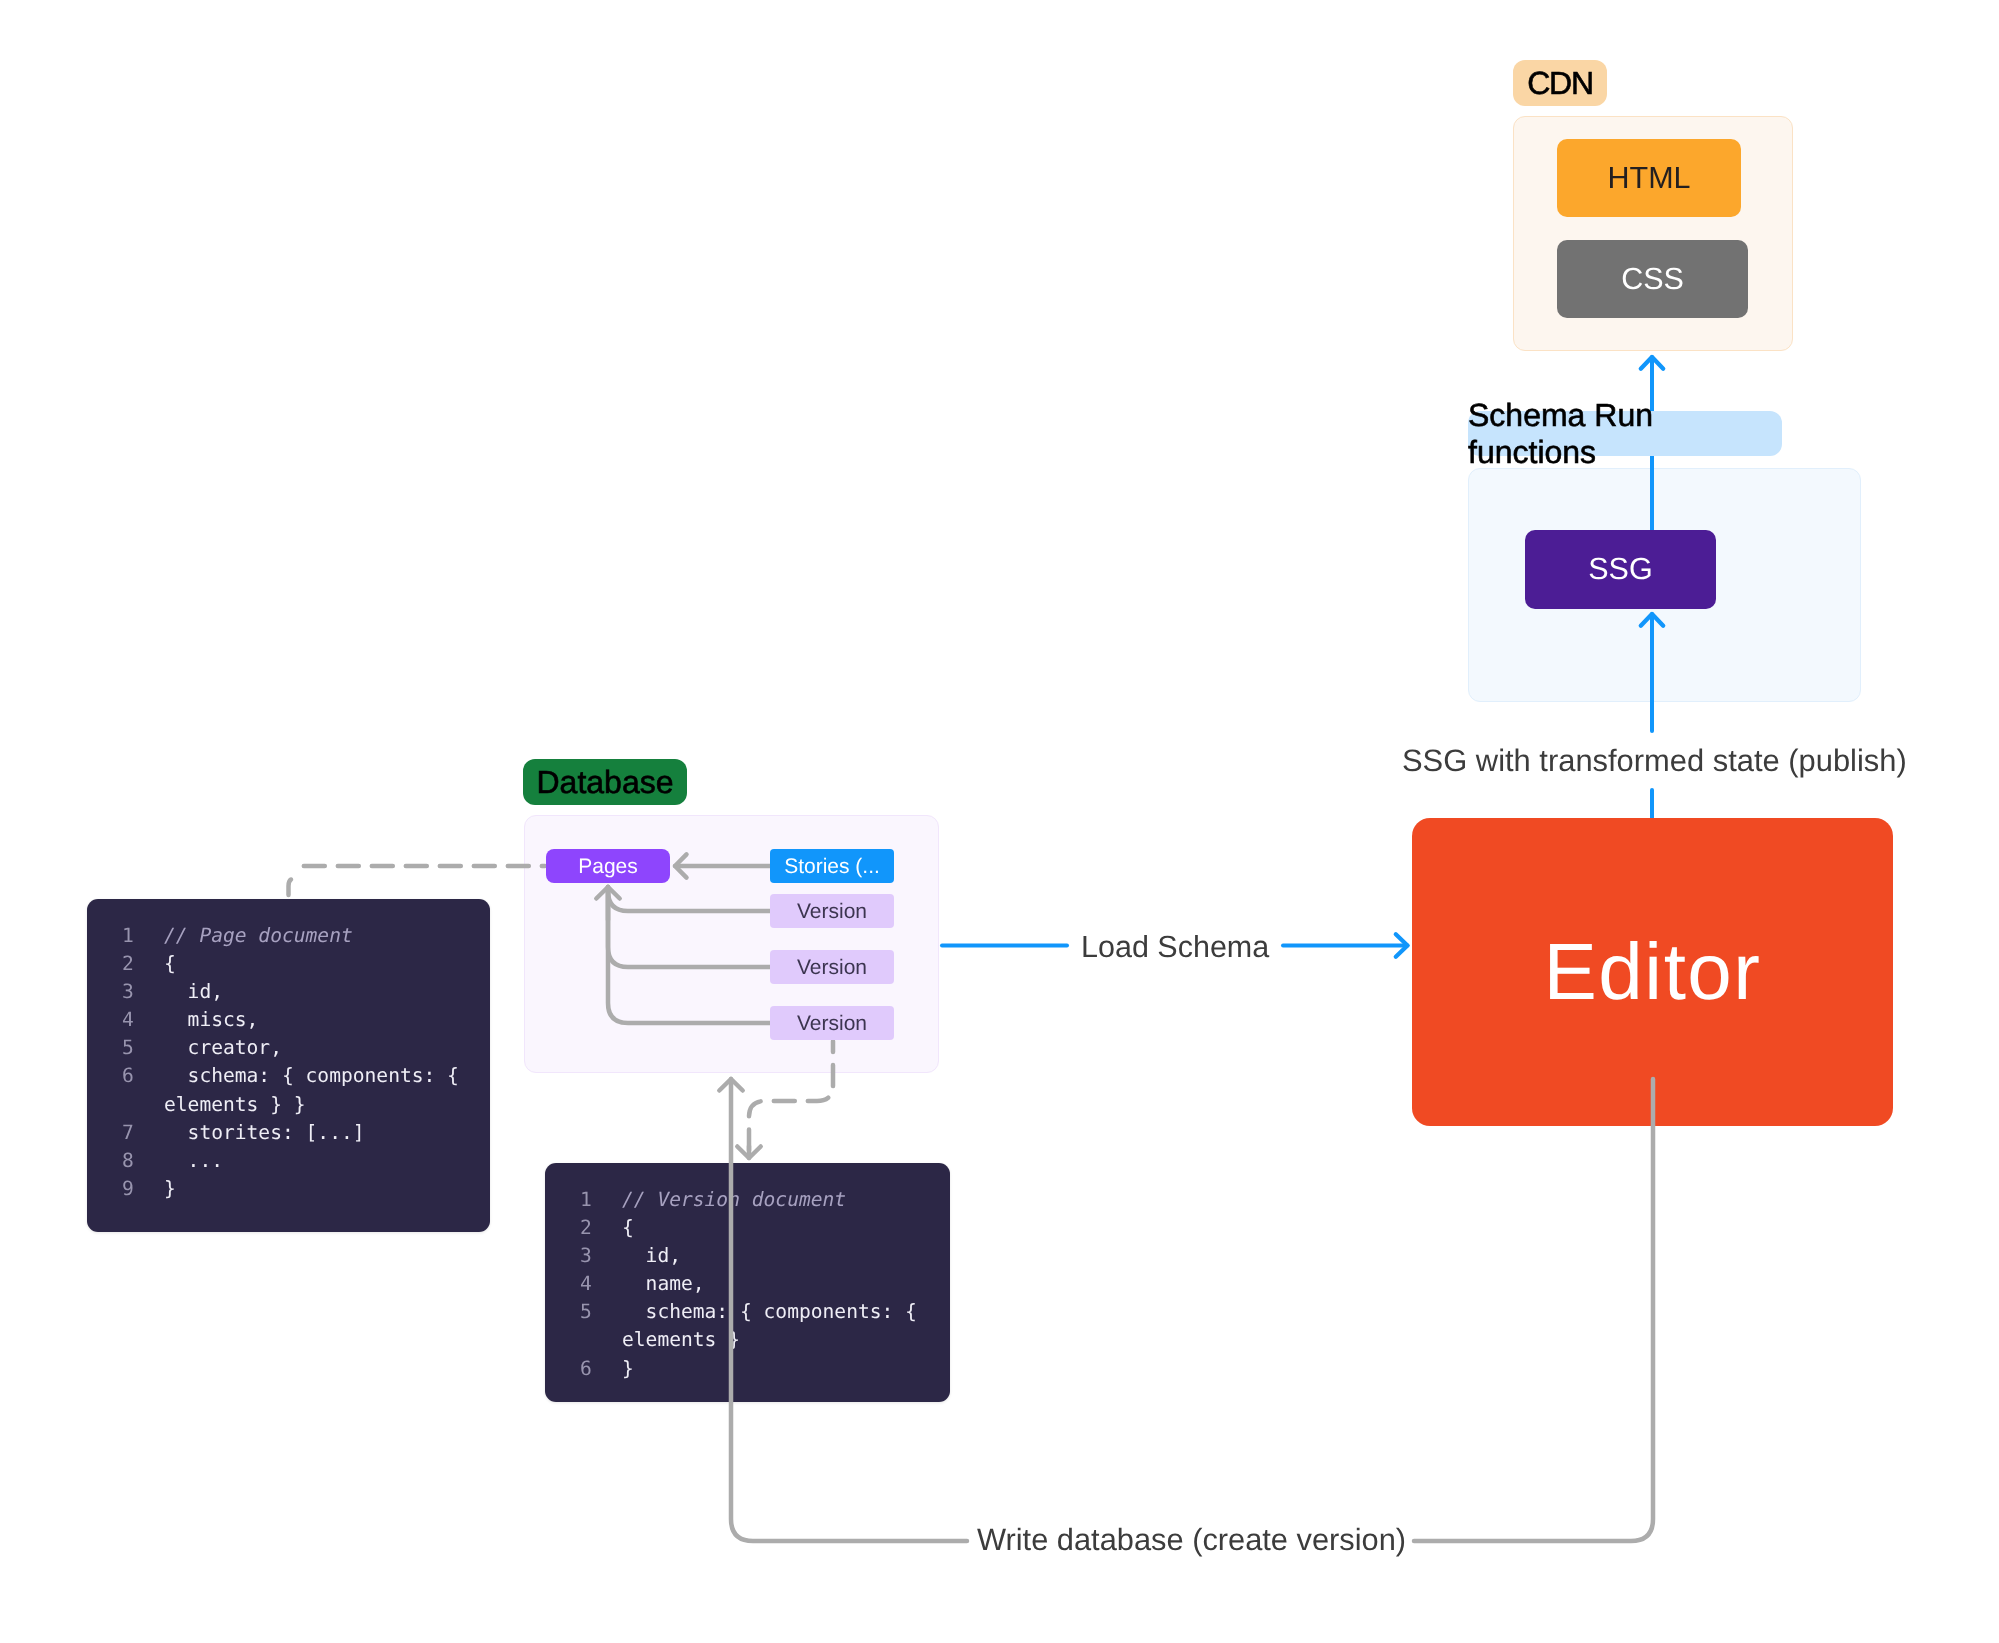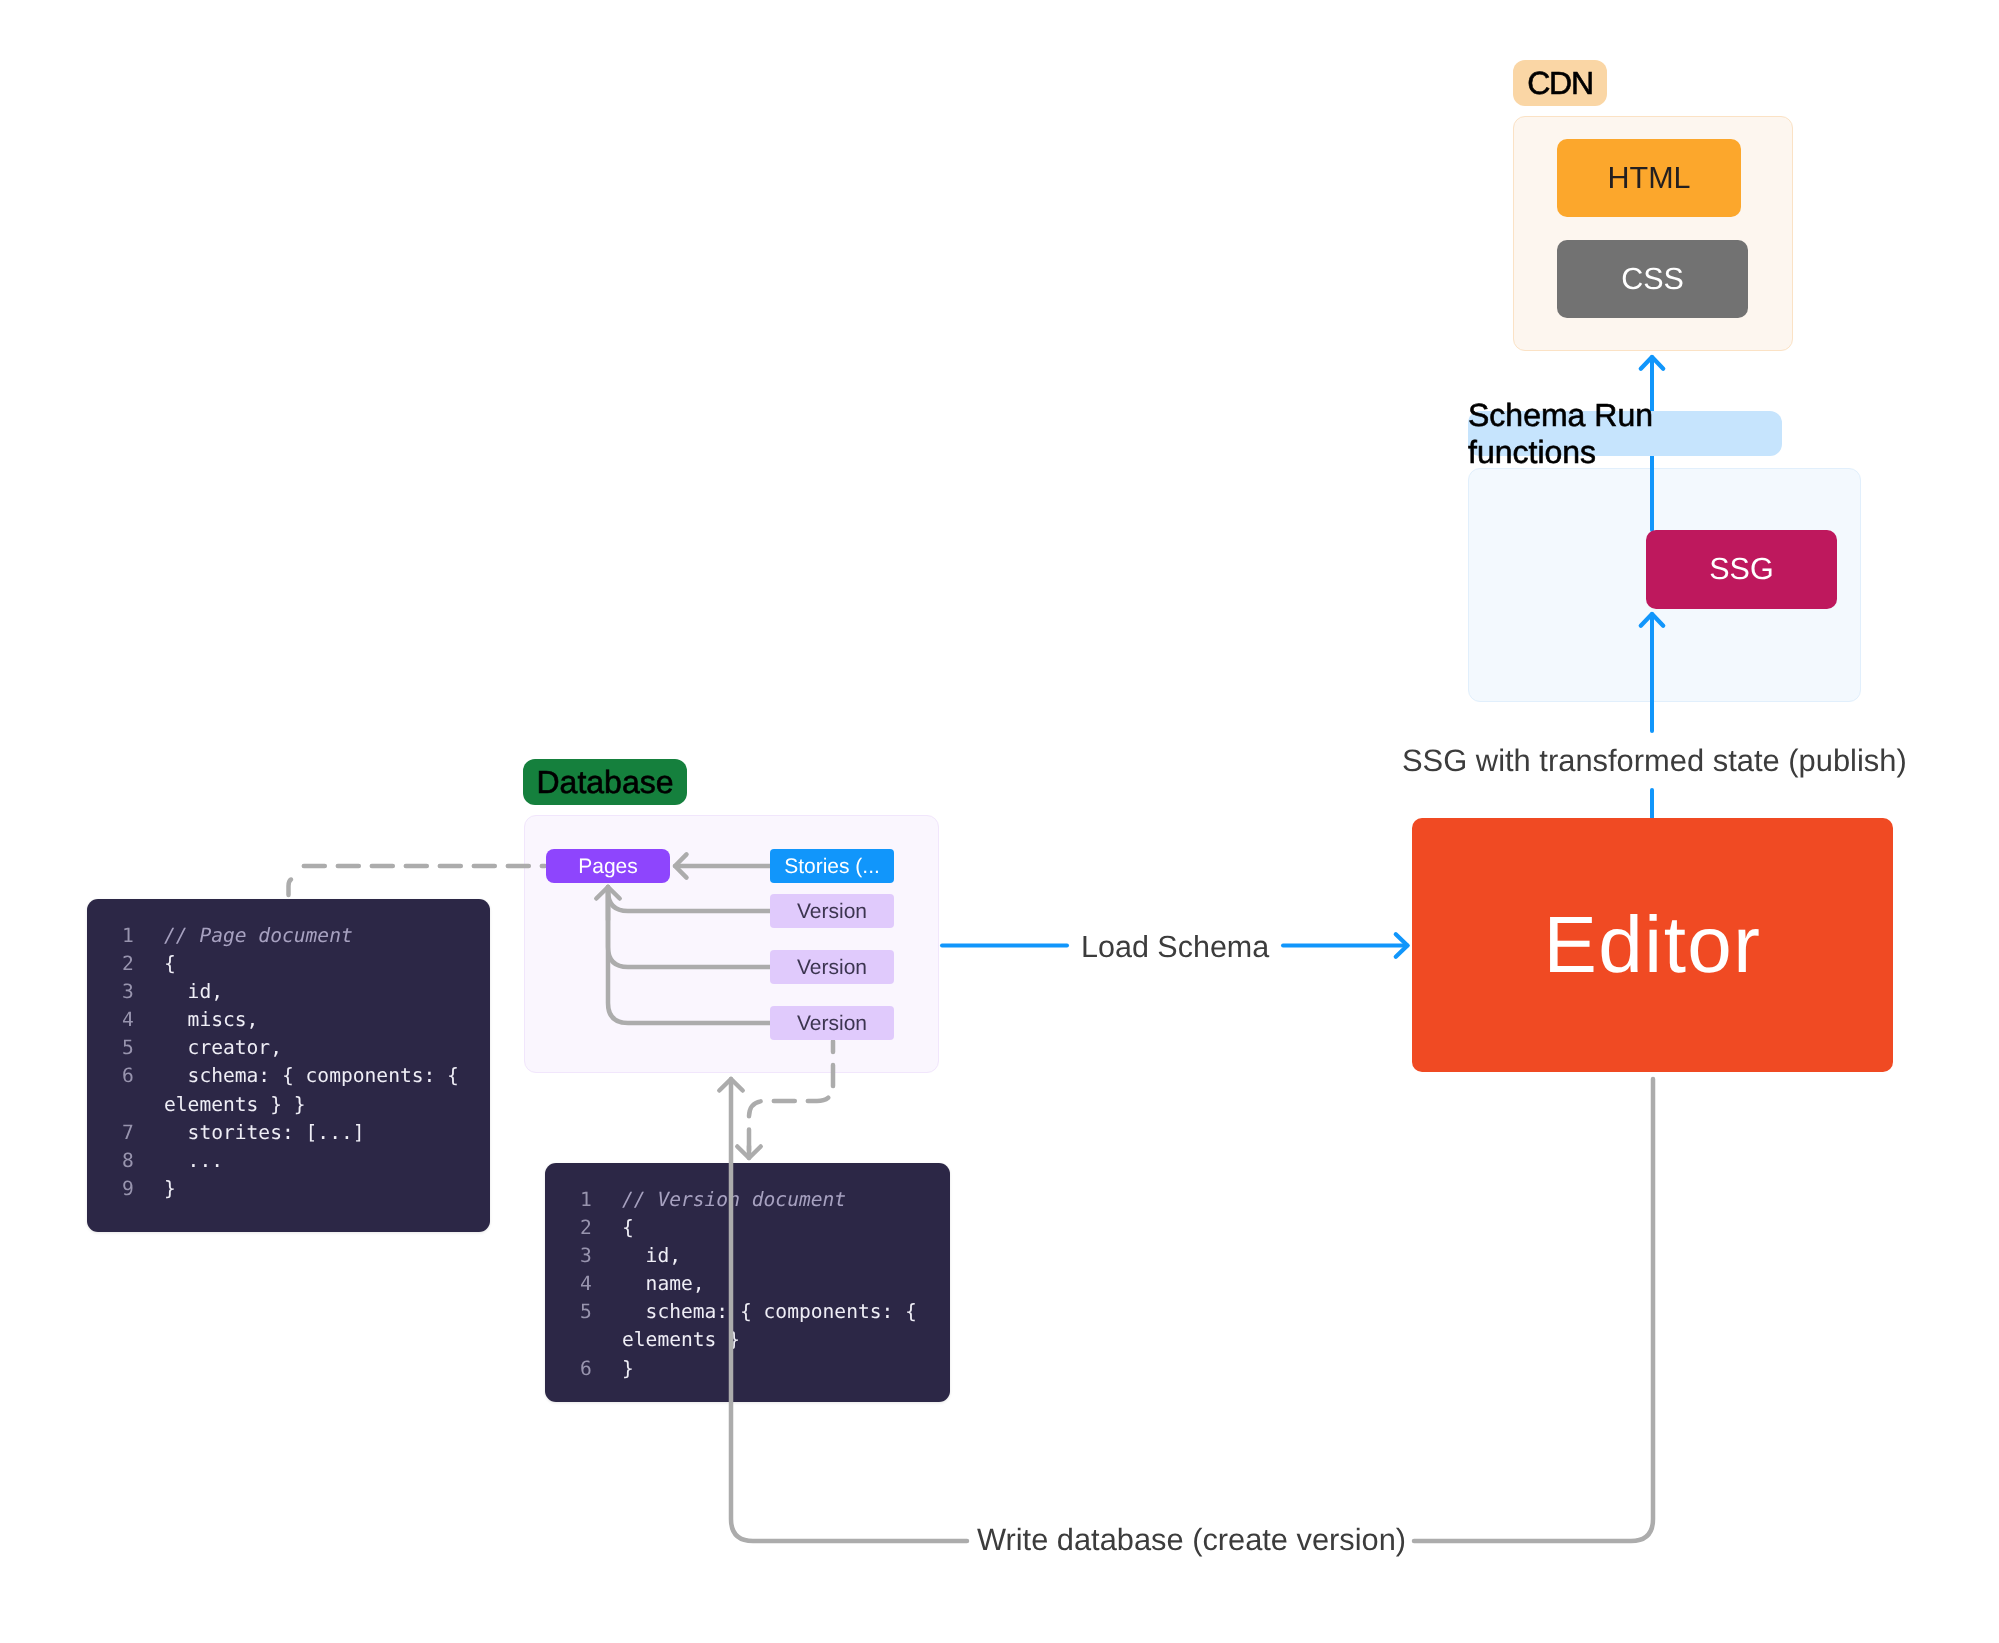--- a/index.html
+++ b/index.html
@@ -77,21 +77,21 @@
   <div class="badge" style="left:1513px;top:60px;width:94px;height:46px;background:#FAD6A5;letter-spacing:-1.2px;">
     <span>CDN</span>
   </div>
   <div class="box" style="left:1557px;top:139px;width:184px;height:78px;background:#FCA72C;color:#231F20;font-size:30.5px;border-radius:10px;">
     <span>HTML</span>
   </div>
   <div class="box" style="left:1557px;top:240px;width:191px;height:78px;background:#727272;color:#FFFFFF;font-size:30.5px;border-radius:10px;">
     <span>CSS</span>
   </div>
 
-  <div class="box" style="left:1646px;top:530px;width:191px;height:79px;background:#be185d;color:#FFFFFF;font-size:30.5px;border-radius:10px;">
+  <div class="box" style="left:1525px;top:530px;width:191px;height:79px;background:#4c1d95;color:#FFFFFF;font-size:30.5px;border-radius:10px;">
     <span>SSG</span>
   </div>
 
   <div class="badge" style="left:523px;top:759px;width:164px;height:46px;background:#15803d;">
     <span>Database</span>
   </div>
   <div class="box" style="left:546px;top:849px;width:124px;height:34px;background:#8E45FD;color:#FFFFFF;font-size:21px;border-radius:8px;">
     <span>Pages</span>
   </div>
   <div class="box" style="left:770px;top:849px;width:124px;height:34px;background:#1196FB;color:#FFFFFF;font-size:21px;border-radius:4px;">
@@ -100,21 +100,21 @@
   <div class="box" style="left:770px;top:894px;width:124px;height:34px;background:#E0CAFC;color:#3C3550;font-size:21px;border-radius:4px;">
     <span>Version</span>
   </div>
   <div class="box" style="left:770px;top:950px;width:124px;height:34px;background:#E0CAFC;color:#3C3550;font-size:21px;border-radius:4px;">
     <span>Version</span>
   </div>
   <div class="box" style="left:770px;top:1006px;width:124px;height:34px;background:#E0CAFC;color:#3C3550;font-size:21px;border-radius:4px;">
     <span>Version</span>
   </div>
 
-  <div class="box" style="left:1412px;top:818px;width:481px;height:254px;background:#F04A23;color:#FFFFFF;font-size:80px;letter-spacing:1.5px;border-radius:10px;">
+  <div class="box" style="left:1412px;top:818px;width:481px;height:308px;background:#F04A23;color:#FFFFFF;font-size:80px;letter-spacing:1.5px;border-radius:18px;">
     <span>Editor</span>
   </div>
 
   <div class="badge" style="left:1468px;top:411px;width:314px;height:45px;background:#C6E4FD;">
     <span>Schema Run functions</span>
   </div>
 
   <div class="lbl" style="left:1081px;top:930px;font-size:30.5px;color:#3C3C3C;">
     <span>Load Schema</span>
   </div>

